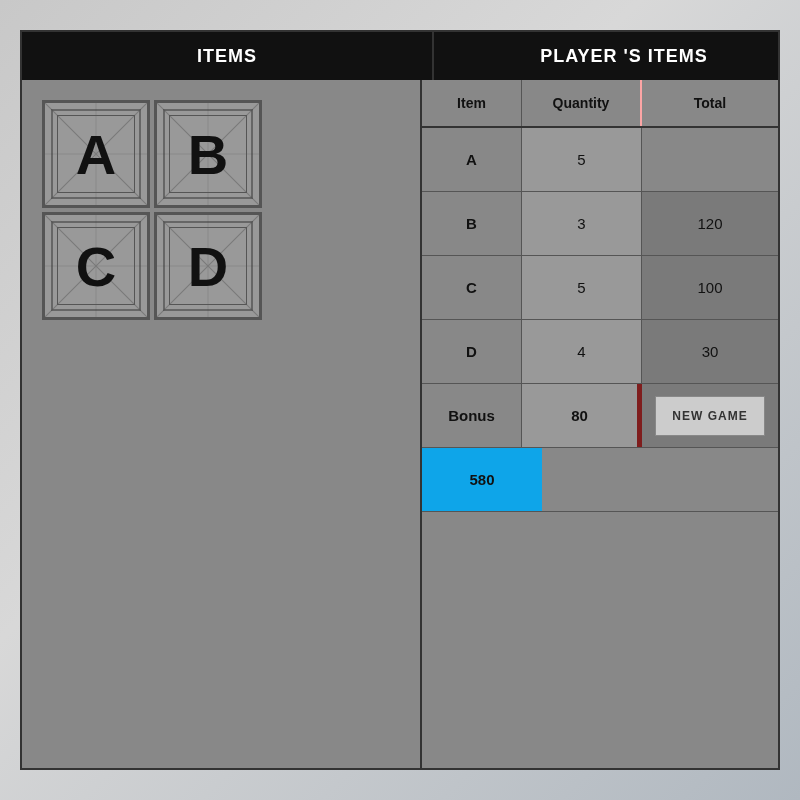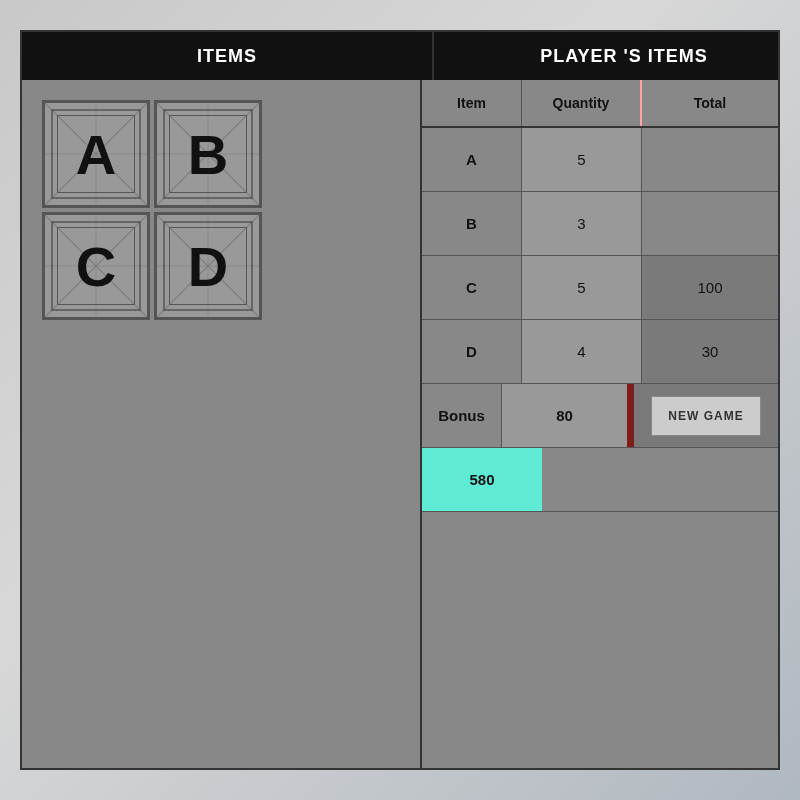--- a/index.html
+++ b/index.html
@@ -201,38 +201,38 @@
     }
 
     .bonus-row {
       display: flex;
       border-bottom: 1px solid #555;
       min-height: 64px;
       background: #888;
     }
 
     .bonus-item {
-      width: 80px;
+      width: 100px;
       display: flex;
       align-items: center;
       justify-content: center;
       font-weight: bold;
       font-size: 15px;
       border-right: 1px solid #555;
       color: #111;
     }
 
     .bonus-quantity {
-      width: 132px;
-      display: flex;
-      align-items: center;
-      justify-content: center;
-      font-weight: bold;
-      font-size: 15px;
-      border-right: 7px solid #7f1d1d;
+      width: 120px;
+      display: flex;
+      align-items: center;
+      justify-content: center;
+      font-weight: bold;
+      font-size: 15px;
+      border-right: 5px solid #7f1d1d;
       color: #111;
       background: #999;
     }
 
     .bonus-score {
       flex: 1;
       display: flex;
       align-items: center;
       justify-content: center;
       background: #7a7a7a;
@@ -268,21 +268,21 @@
     }
 
     .total-value {
       width: 120px;
       display: flex;
       align-items: center;
       justify-content: center;
       font-weight: bold;
       font-size: 15px;
       color: #111;
-      background: #5eead4;
+      background: #0ea5e9;
     }
 
     .total-empty {
       flex: 1;
       background: #888;
     }
 
     
     .item-card svg {
       position: absolute;
@@ -354,20 +354,21 @@
       </div>
 
       <div class="table-row">
         <div class="row-item">A</div>
         <div class="row-quantity">5</div>
       </div>
 
       <div class="table-row">
         <div class="row-item">B</div>
         <div class="row-quantity">3</div>
+        <div class="row-score">120</div>
       </div>
 
       <div class="table-row">
         <div class="row-item">C</div>
         <div class="row-quantity">5</div>
         <div class="row-score">100</div>
       </div>
 
       <div class="table-row">
         <div class="row-item">D</div>

